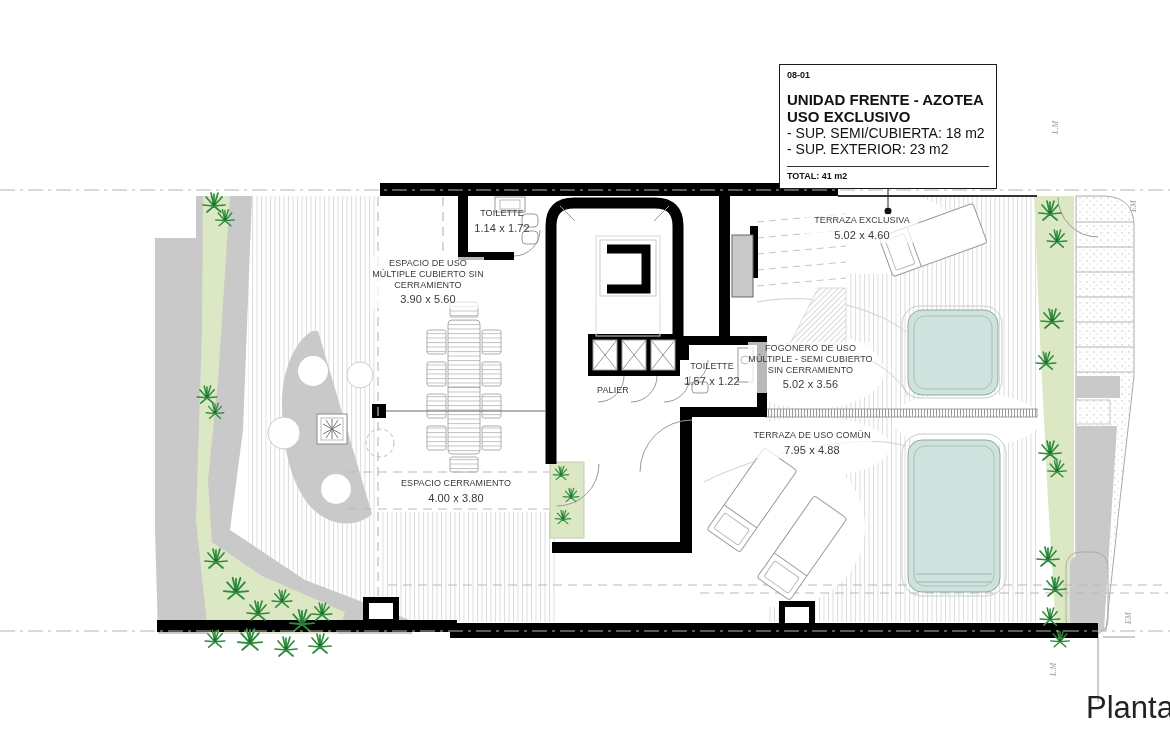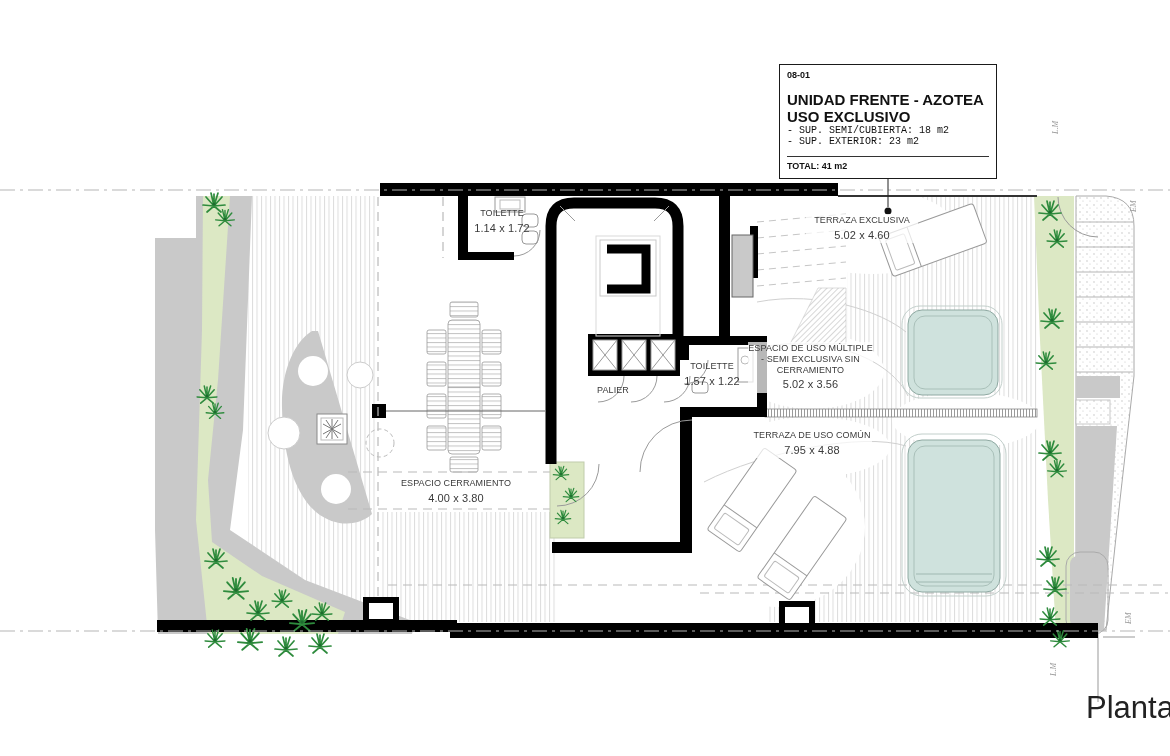--- a/index.html
+++ b/index.html
@@ -6,21 +6,21 @@
   .plan{position:relative;width:1170px;height:756px;background:#fff;overflow:hidden;
         font-family:"Liberation Sans",sans-serif;}
   .plan svg{position:absolute;left:0;top:0;}
   .label{position:absolute;text-align:center;color:#3a3a3a;font-size:9px;line-height:1.2;
          letter-spacing:.1px;background:rgba(255,255,255,.72);padding:1px 0;}
   .room-dims{font-size:11px;margin-top:3px;}
   .info-box{position:absolute;left:779px;top:64px;width:202px;border:1.5px solid #1a1a1a;
             background:#fff;padding:5px 7px 7px;font-size:9px;color:#111;}
   .info-code{font-weight:bold;margin-bottom:11px;}
   .info-title{font-weight:bold;font-size:15px;}
-  .info-line{font-size:10px;font-family:Liberation Mono, monospace;}
+  .info-line{font-size:14px;}
   .info-total{font-weight:bold;margin-top:9px;padding-top:4px;border-top:1px solid #333;}
   .plan-title{position:absolute;left:1086px;top:690px;font-size:31px;color:#222;white-space:nowrap;}
   .edge-label{font-family:"Liberation Serif",serif;font-style:italic;font-size:8px;fill:#979797;}
 </style>
 </head>
 <body>
 
 <div class="plan">
 
 <svg width="1170" height="756" viewBox="0 0 1170 756">
@@ -280,30 +280,34 @@
 
   <line x1="888" y1="155" x2="888" y2="207" stroke="#222222" stroke-width="1"></line>
   <circle cx="888" cy="211" r="3.5" fill="#111111"></circle>
 
   <text class="edge-label" transform="translate(1058,134) rotate(-90)">L.M</text>
   <text class="edge-label" transform="translate(1136,212) rotate(-90)">EM</text>
   <text class="edge-label" transform="translate(1131,624) rotate(-90)">EM</text>
   <text class="edge-label" transform="translate(1056,676) rotate(-90)">L.M</text>
 </svg>
 
+<div class="label" style="left:372px;top:257px;width:112px;">
+  <div class="room-name">ESPACIO DE USO MÚLTIPLE CUBIERTO SIN CERRAMIENTO</div>
+  <div class="room-dims">3.90 x 5.60</div>
+</div>
 <div class="label" style="left:462px;top:207px;width:80px;background:transparent;">
   <div class="room-name">TOILETTE</div>
   <div class="room-dims">1.14 x 1.72</div>
 </div>
 <div class="label" style="left:806px;top:214px;width:112px;">
   <div class="room-name">TERRAZA EXCLUSIVA</div>
   <div class="room-dims">5.02 x 4.60</div>
 </div>
 <div class="label" style="left:748px;top:342px;width:125px;">
-  <div class="room-name">ESPACIO DE USO MÚLTIPLE - SEMI EXCLUSIVA SIN CERRAMIENTO</div>
+  <div class="room-name">FOGONERO DE USO MÚLTIPLE - SEMI CUBIERTO SIN CERRAMIENTO</div>
   <div class="room-dims">5.02 x 3.56</div>
 </div>
 <div class="label" style="left:672px;top:360px;width:80px;background:transparent;">
   <div class="room-name">TOILETTE</div>
   <div class="room-dims">1.57 x 1.22</div>
 </div>
 <div class="label" style="left:580px;top:384px;width:66px;background:transparent;">
   <div class="room-name">PALIER</div>
 </div>
 <div class="label" style="left:752px;top:429px;width:120px;">

